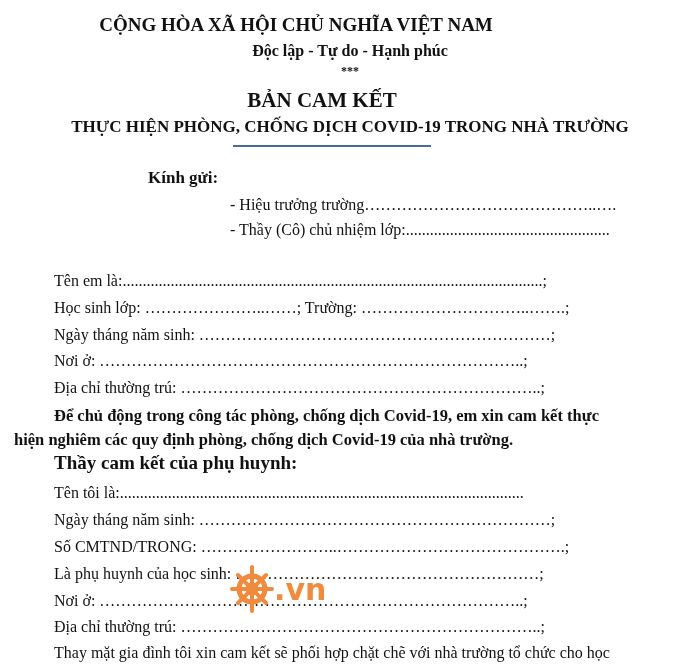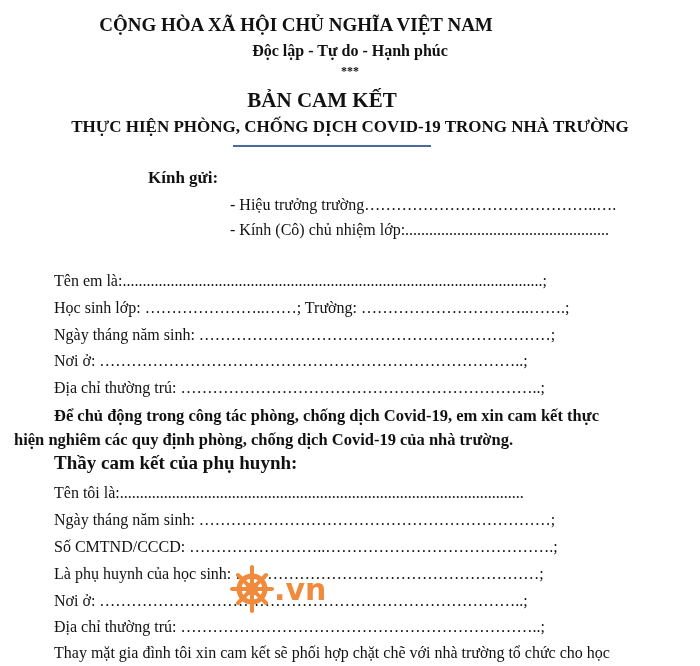--- a/index.html
+++ b/index.html
@@ -25,36 +25,36 @@
 
 <div id="l1" class="c">CỘNG HÒA XÃ HỘI CHỦ NGHĨA VIỆT NAM</div>
 <div id="l2" class="c">Độc lập - Tự do - Hạnh phúc</div>
 <div id="l3" class="c">***</div>
 <div id="l4" class="c">BẢN CAM KẾT</div>
 <div id="l5" class="c">THỰC HIỆN PHÒNG, CHỐNG DỊCH COVID-19 TRONG NHÀ TRƯỜNG</div>
 <div id="uline"></div>
 
 <div id="kinh">Kính gửi:</div>
 <div class="rec" style="top:196px">- Hiệu trưởng trường……………………………………..….</div>
-<div class="rec" style="top:221px">- Kính (Cô) chủ nhiệm lớp:...................................................</div>
+<div class="rec" style="top:221px">- Thầy (Cô) chủ nhiệm lớp:...................................................</div>
 
 <div class="f" style="top:272px">Tên em là:.........................................................................................................;</div>
 <div class="f" style="top:299px">Học sinh lớp: …………………..……; Trường: …………………………..…….;</div>
 <div class="f" style="top:326px">Ngày tháng năm sinh: …………………………………………………………;</div>
 <div class="f" style="top:352px">Nơi ở: ……………………………………………………………………..;</div>
 <div class="f" style="top:379px">Địa chỉ thường trú: …………………………………………………………..;</div>
 
 <div class="p" style="top:406px;left:54px">Để chủ động trong công tác phòng, chống dịch Covid-19, em xin cam kết thực</div>
 <div class="p" style="top:430px;left:14px">hiện nghiêm các quy định phòng, chống dịch Covid-19 của nhà trường.</div>
 
 <div id="h2">Thầy cam kết của phụ huynh:</div>
 
 <div class="f" style="top:484px">Tên tôi là:.....................................................................................................</div>
 <div class="f" style="top:511px">Ngày tháng năm sinh: …………………………………………………………;</div>
-<div class="f" style="top:538px">Số CMTND/CCCD: ……………………..…………………………………….;</div>
+<div class="f" style="top:538px">Số CMTND/TRONG: ……………………..…………………………………….;</div>
 <div class="f" style="top:565px">Là phụ huynh của học sinh: …………………………………………………;</div>
 <div class="f" style="top:592px">Nơi ở: ……………………………………………………………………..;</div>
 <div class="f" style="top:618px">Địa chỉ thường trú: …………………………………………………………..;</div>
 <div class="f" style="top:644px">Thay mặt gia đình tôi xin cam kết sẽ phối hợp chặt chẽ với nhà trường tổ chức cho học</div>
 
 <div id="logo">
   <svg width="44" height="48" viewBox="0 0 44 48">
     <g fill="none" stroke="#f08a3c" stroke-width="5">
       <circle cx="22" cy="24" r="13"></circle>
       <circle cx="22" cy="24" r="4"></circle>

